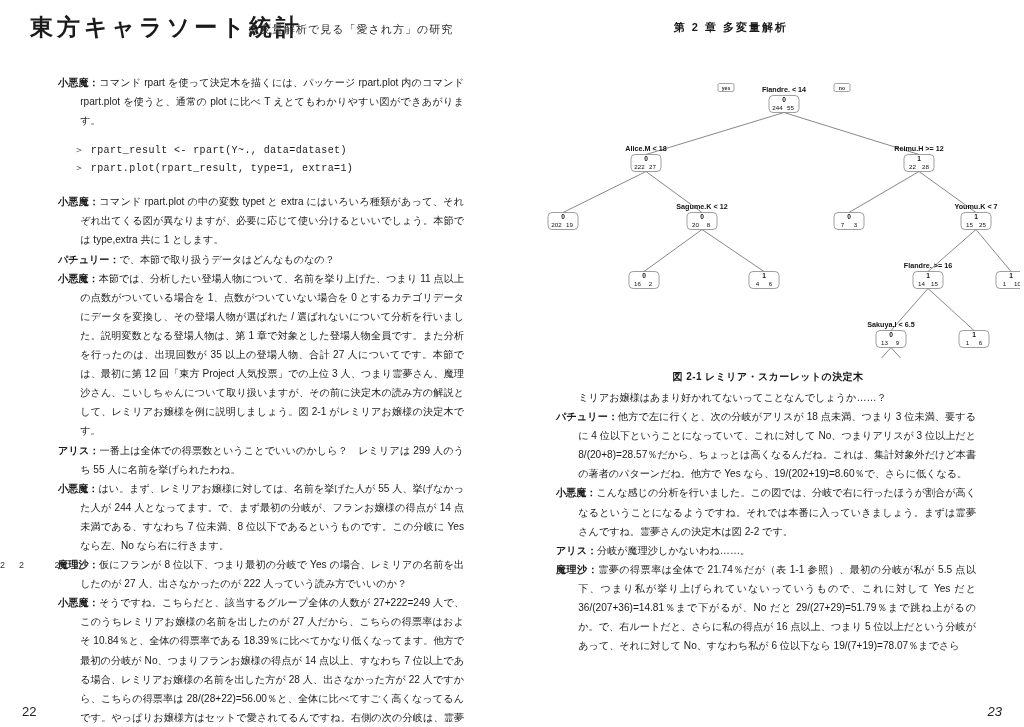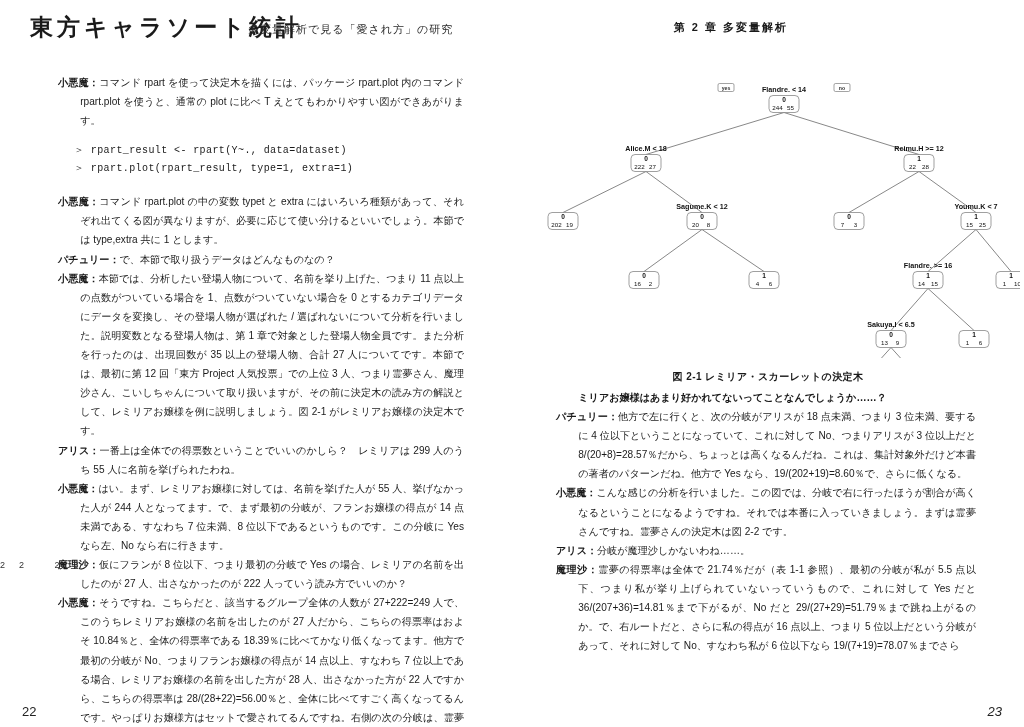--- a/index.html
+++ b/index.html
@@ -40,21 +40,21 @@
     font-size:10.1px;
     line-height:19.1px;
     text-align:justify;
   }
   .col-left{left:58px;top:25px;width:406px;}
   .col-right{left:44px;top:340px;width:420px;}
 
   
   p.dlg{margin:0 0 0 0;text-indent:0;padding-left:2.2em;}
   p.dlg .who{margin-left:-2.2em;font-weight:700;}
-  p.plain{margin:0;padding-left:2.2em;font-weight:bold;}
+  p.plain{margin:0;padding-left:2.2em;}
 
   
   .code{
     font-family:"Liberation Mono","DejaVu Sans Mono",monospace;
     font-size:10px;line-height:18px;letter-spacing:.4px;
     margin:12px 0 14px 16px;white-space:pre;
   }
 
   
   .figure{position:absolute;left:4px;top:10px;width:504px;height:340px;}

